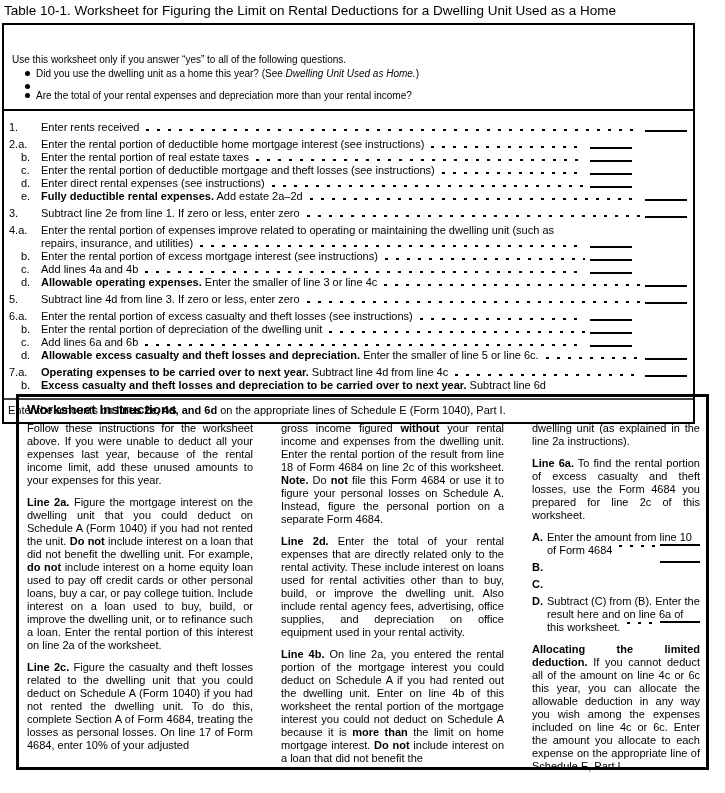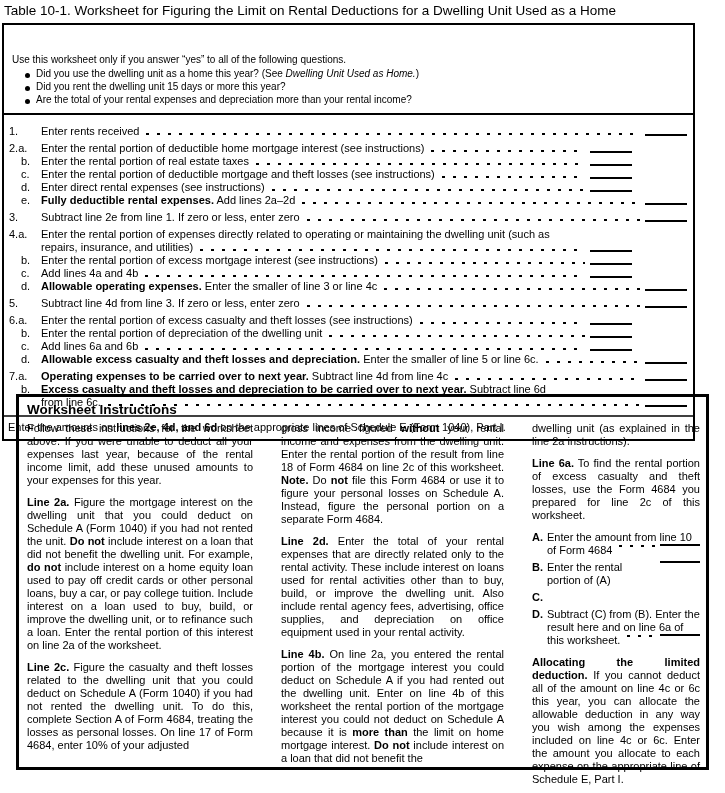--- a/index.html
+++ b/index.html
@@ -17,21 +17,21 @@
   
   .main-table {
     position:absolute; left:2px; top:23px; width:693px;
     border:2px solid #000;
   }
   .q-section {
     border-bottom:2px solid #000;
     padding:1px 8px 7px 5px; font-size:10px; line-height:13px;margin-top:27px;
   }
   .q-intro { margin:0 0 1px 3px; }
-  .bullet-row { display:flex; margin-left:16px; align-items:center; }
+  .bullet-row { display:flex; margin-left:16px; align-items:flex-start; }
   .bullet-dot {
     flex:none; width:5px; height:5px; border-radius:50%; background:#000;
     margin:4px 6px 0 0;
   }
 
   .ws-section { padding:5px 5px 7px 5px; font-size:11px; line-height:12px; }
   .ws-row { display:flex; align-items:flex-end; margin-top:1px; }
   .ws-row.gap { margin-top:5px; }
   .num { flex:none; width:32px; }
   .num.sub { padding-left:12px; }
@@ -80,21 +80,20 @@
 <div class="main-table">
   <div class="q-section">
     <div class="q-intro">Use this worksheet only if you answer “yes” to all of the following questions.</div>
     <div id="q-bullets">
         <div class="bullet-row">
           <span class="bullet-dot"></span>
           <span><span>Did you use the dwelling unit as a home this year? (See </span><i>Dwelling Unit Used as Home.</i><span>)</span></span>
         </div>
         <div class="bullet-row">
           <span class="bullet-dot"></span>
-          <span><span>Did you rent the dwelling unit 15 days or more this year?</span></span>
         </div>
         <div class="bullet-row">
           <span class="bullet-dot"></span>
           <span><span>Are the total of your rental expenses and depreciation more than your rental income?</span></span>
         </div>
       </div>
   </div>
   <div class="ws-section" id="ws-rows">
       <div class="ws-row gap">
         <span class="num">1.</span>
@@ -121,33 +120,33 @@
         <span class="blank inner"></span>
       </div>
       <div class="ws-row">
         <span class="num sub">d.</span>
         <span class="txt"><span>Enter direct rental expenses (see instructions)</span></span>
         <span class="leader"></span>
         <span class="blank inner"></span>
       </div>
       <div class="ws-row">
         <span class="num sub">e.</span>
-        <span class="txt"><b>Fully deductible rental expenses.</b><span> Add lines 2a–2d</span></span>
+        <span class="txt"><b>Fully deductible rental expenses.</b><span> Add estate 2a–2d</span></span>
         <span class="leader"></span>
         <span class="blank outer"></span>
       </div>
       <div class="ws-row gap">
         <span class="num">3.</span>
         <span class="txt"><span>Subtract line 2e from line 1. If zero or less, enter zero</span></span>
         <span class="leader"></span>
         <span class="blank outer"></span>
       </div>
       <div class="ws-row gap">
         <span class="num">4.a.</span>
-        <span class="txt"><span>Enter the rental portion of expenses directly related to operating or maintaining the dwelling unit (such as</span></span>
+        <span class="txt"><span>Enter the rental portion of expenses improve related to operating or maintaining the dwelling unit (such as</span></span>
       </div>
       <div class="ws-row">
         <span class="num"></span>
         <span class="txt"><span>repairs, insurance, and utilities)</span></span>
         <span class="leader"></span>
         <span class="blank inner"></span>
       </div>
       <div class="ws-row">
         <span class="num sub">b.</span>
         <span class="txt"><span>Enter the rental portion of excess mortgage interest (see instructions)</span></span>
@@ -198,26 +197,20 @@
       </div>
       <div class="ws-row gap">
         <span class="num">7.a.</span>
         <span class="txt"><b>Operating expenses to be carried over to next year.</b><span> Subtract line 4d from line 4c</span></span>
         <span class="leader"></span>
         <span class="blank outer"></span>
       </div>
       <div class="ws-row">
         <span class="num sub">b.</span>
         <span class="txt"><b>Excess casualty and theft losses and depreciation to be carried over to next year.</b><span> Subtract line 6d</span></span>
-      </div>
-      <div class="ws-row">
-        <span class="num"></span>
-        <span class="txt"><span>from line 6c.</span></span>
-        <span class="leader"></span>
-        <span class="blank outer"></span>
       </div>
     </div>
   <div class="ws-footer" id="ws-footer"><span>Enter the amounts on </span><b>lines 2e, 4d, and 6d</b><span> on the appropriate lines of Schedule E (Form 1040), Part I.</span></div>
 </div>
 
 <div class="instr-box">
   <div class="instr-heading">Worksheet Instructions</div>
   <div class="instr-cols">
     <div class="instr-col" id="icol1">
         <p><span>Follow these instructions for the worksheet above. If you were unable to deduct all your expenses last year, because of the rental income limit, add these unused amounts to your expenses for this year.</span></p>
@@ -241,21 +234,20 @@
                 <span>of Form 4684</span>
                 <span class="leader"></span>
                 <span class="blank small"></span>
               </div>
             </div>
           </div>
           <div class="li">
             <span class="letter">B.</span>
             <div class="li-body">
               <div class="li-line last">
-                <span>Enter the rental portion of (A)</span>
                 <span class="leader nodots"></span>
                 <span class="blank small"></span>
               </div>
             </div>
           </div>
           <div class="li">
             <span class="letter">C.</span>
             <div class="li-body">
             </div>
           </div>

